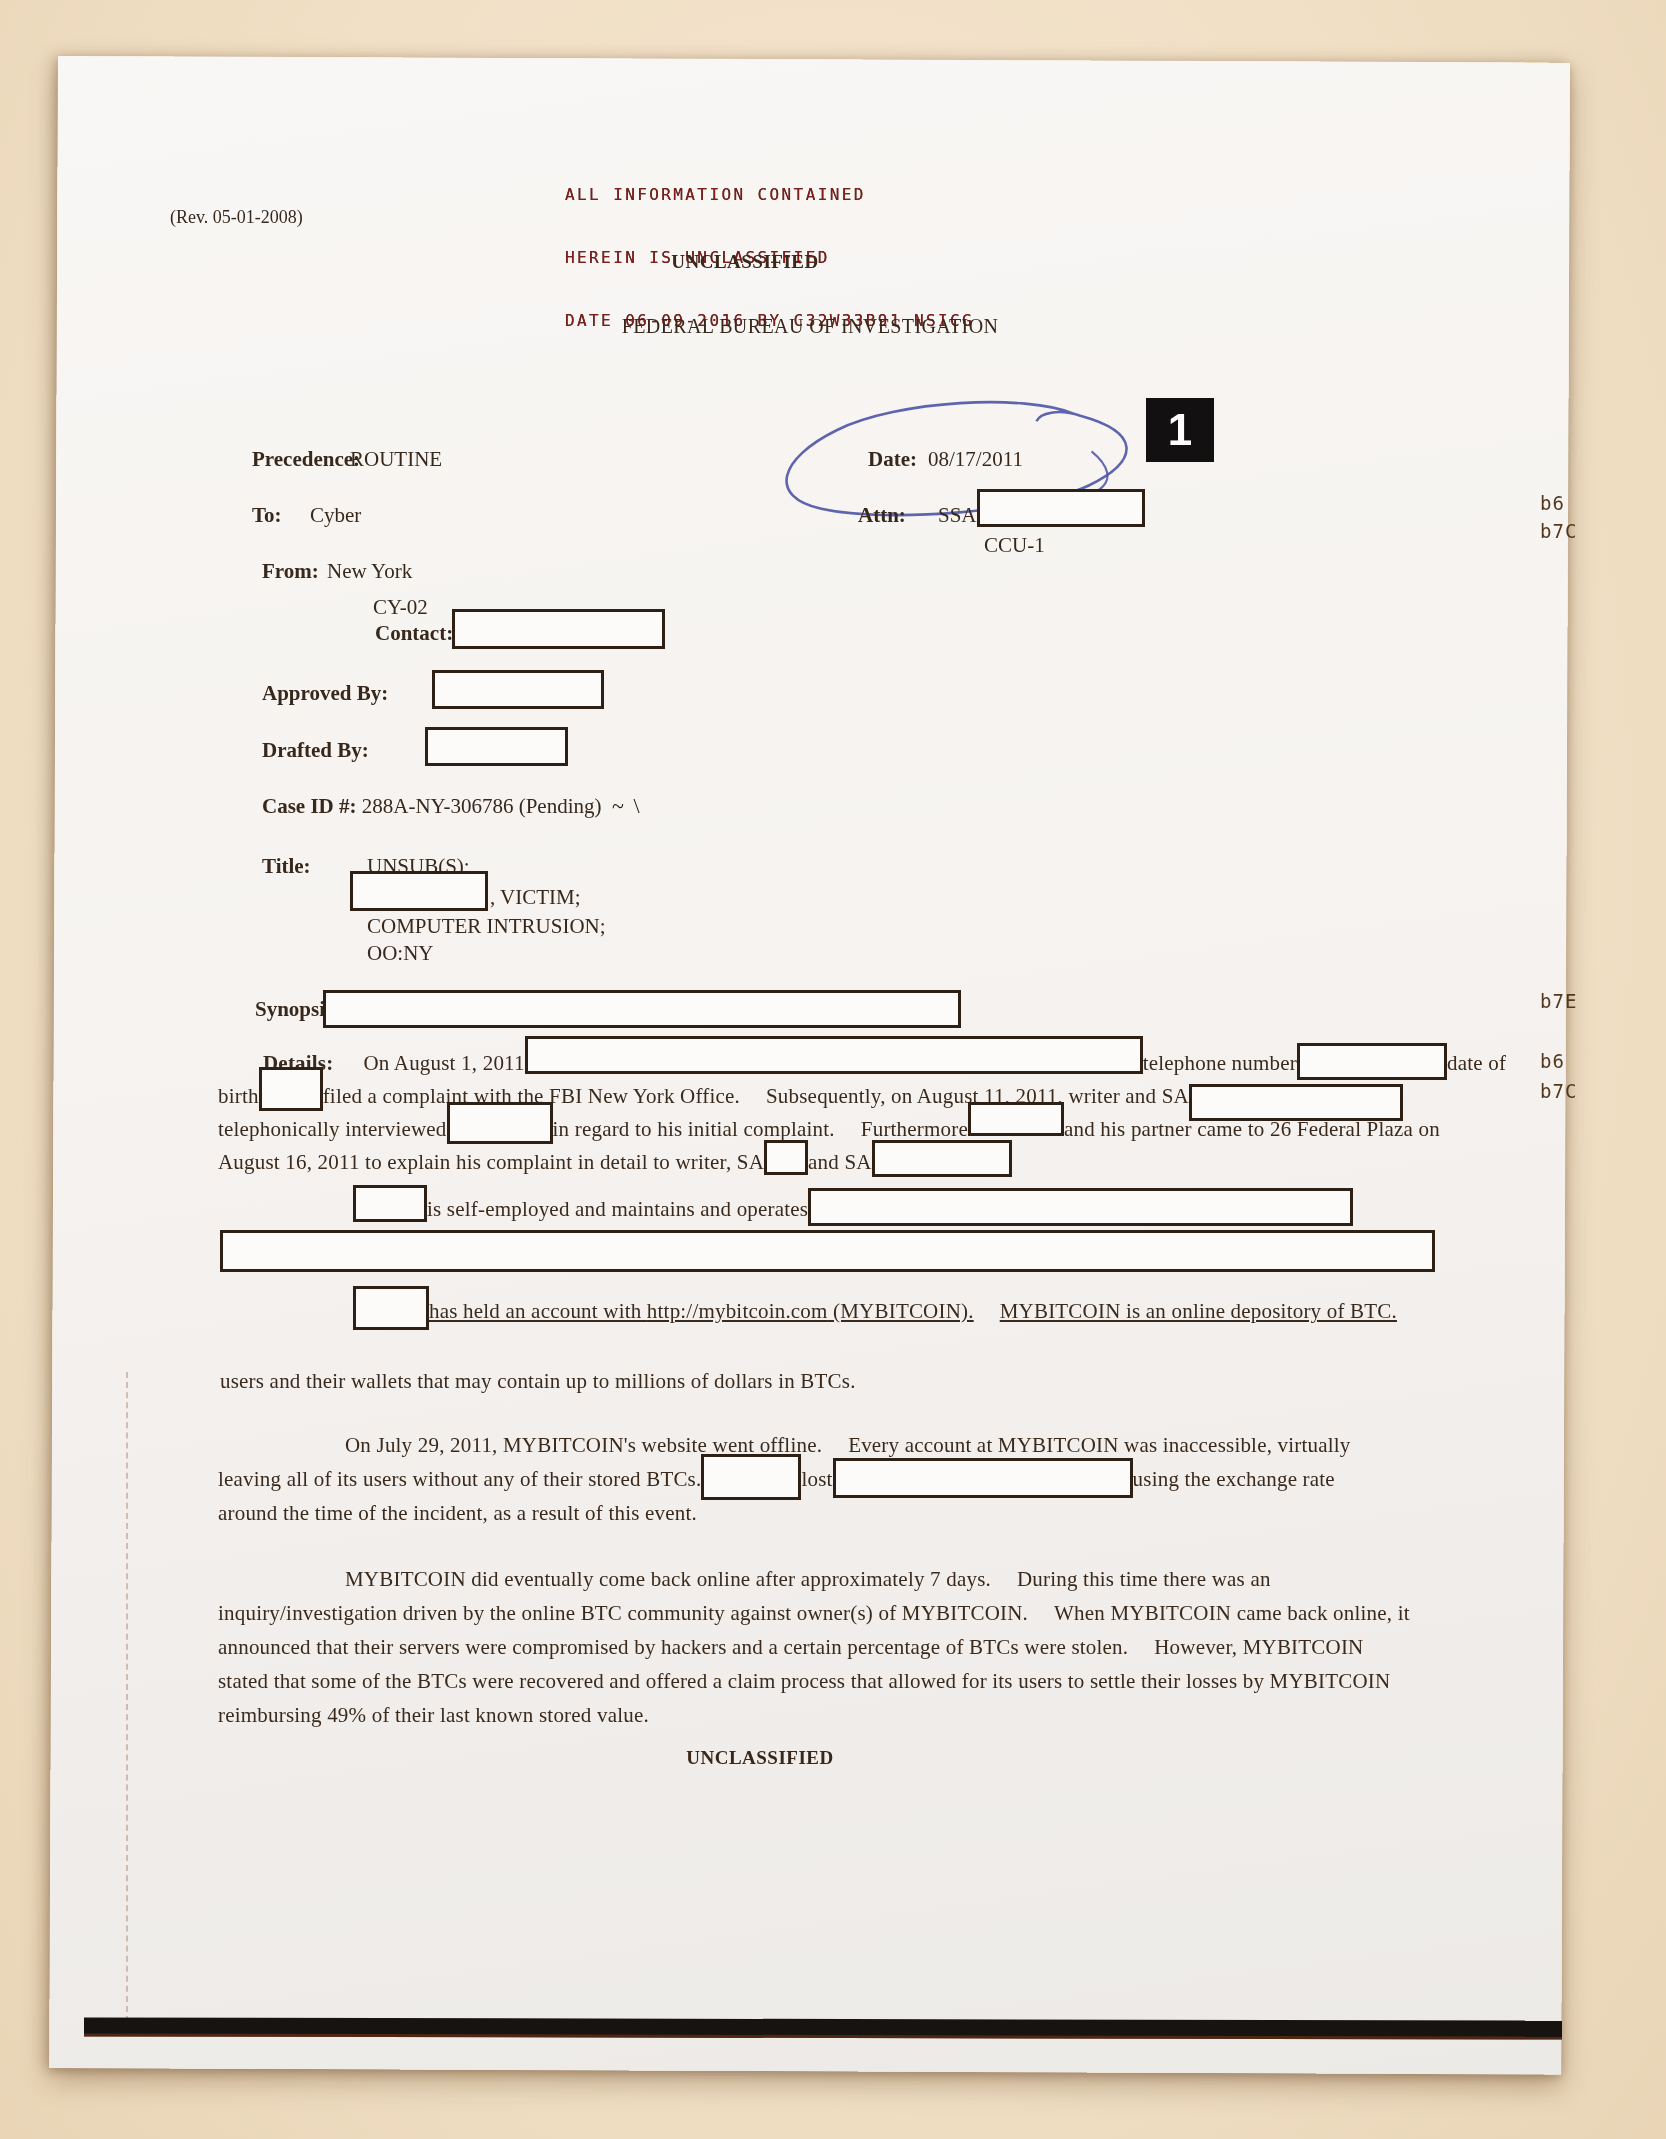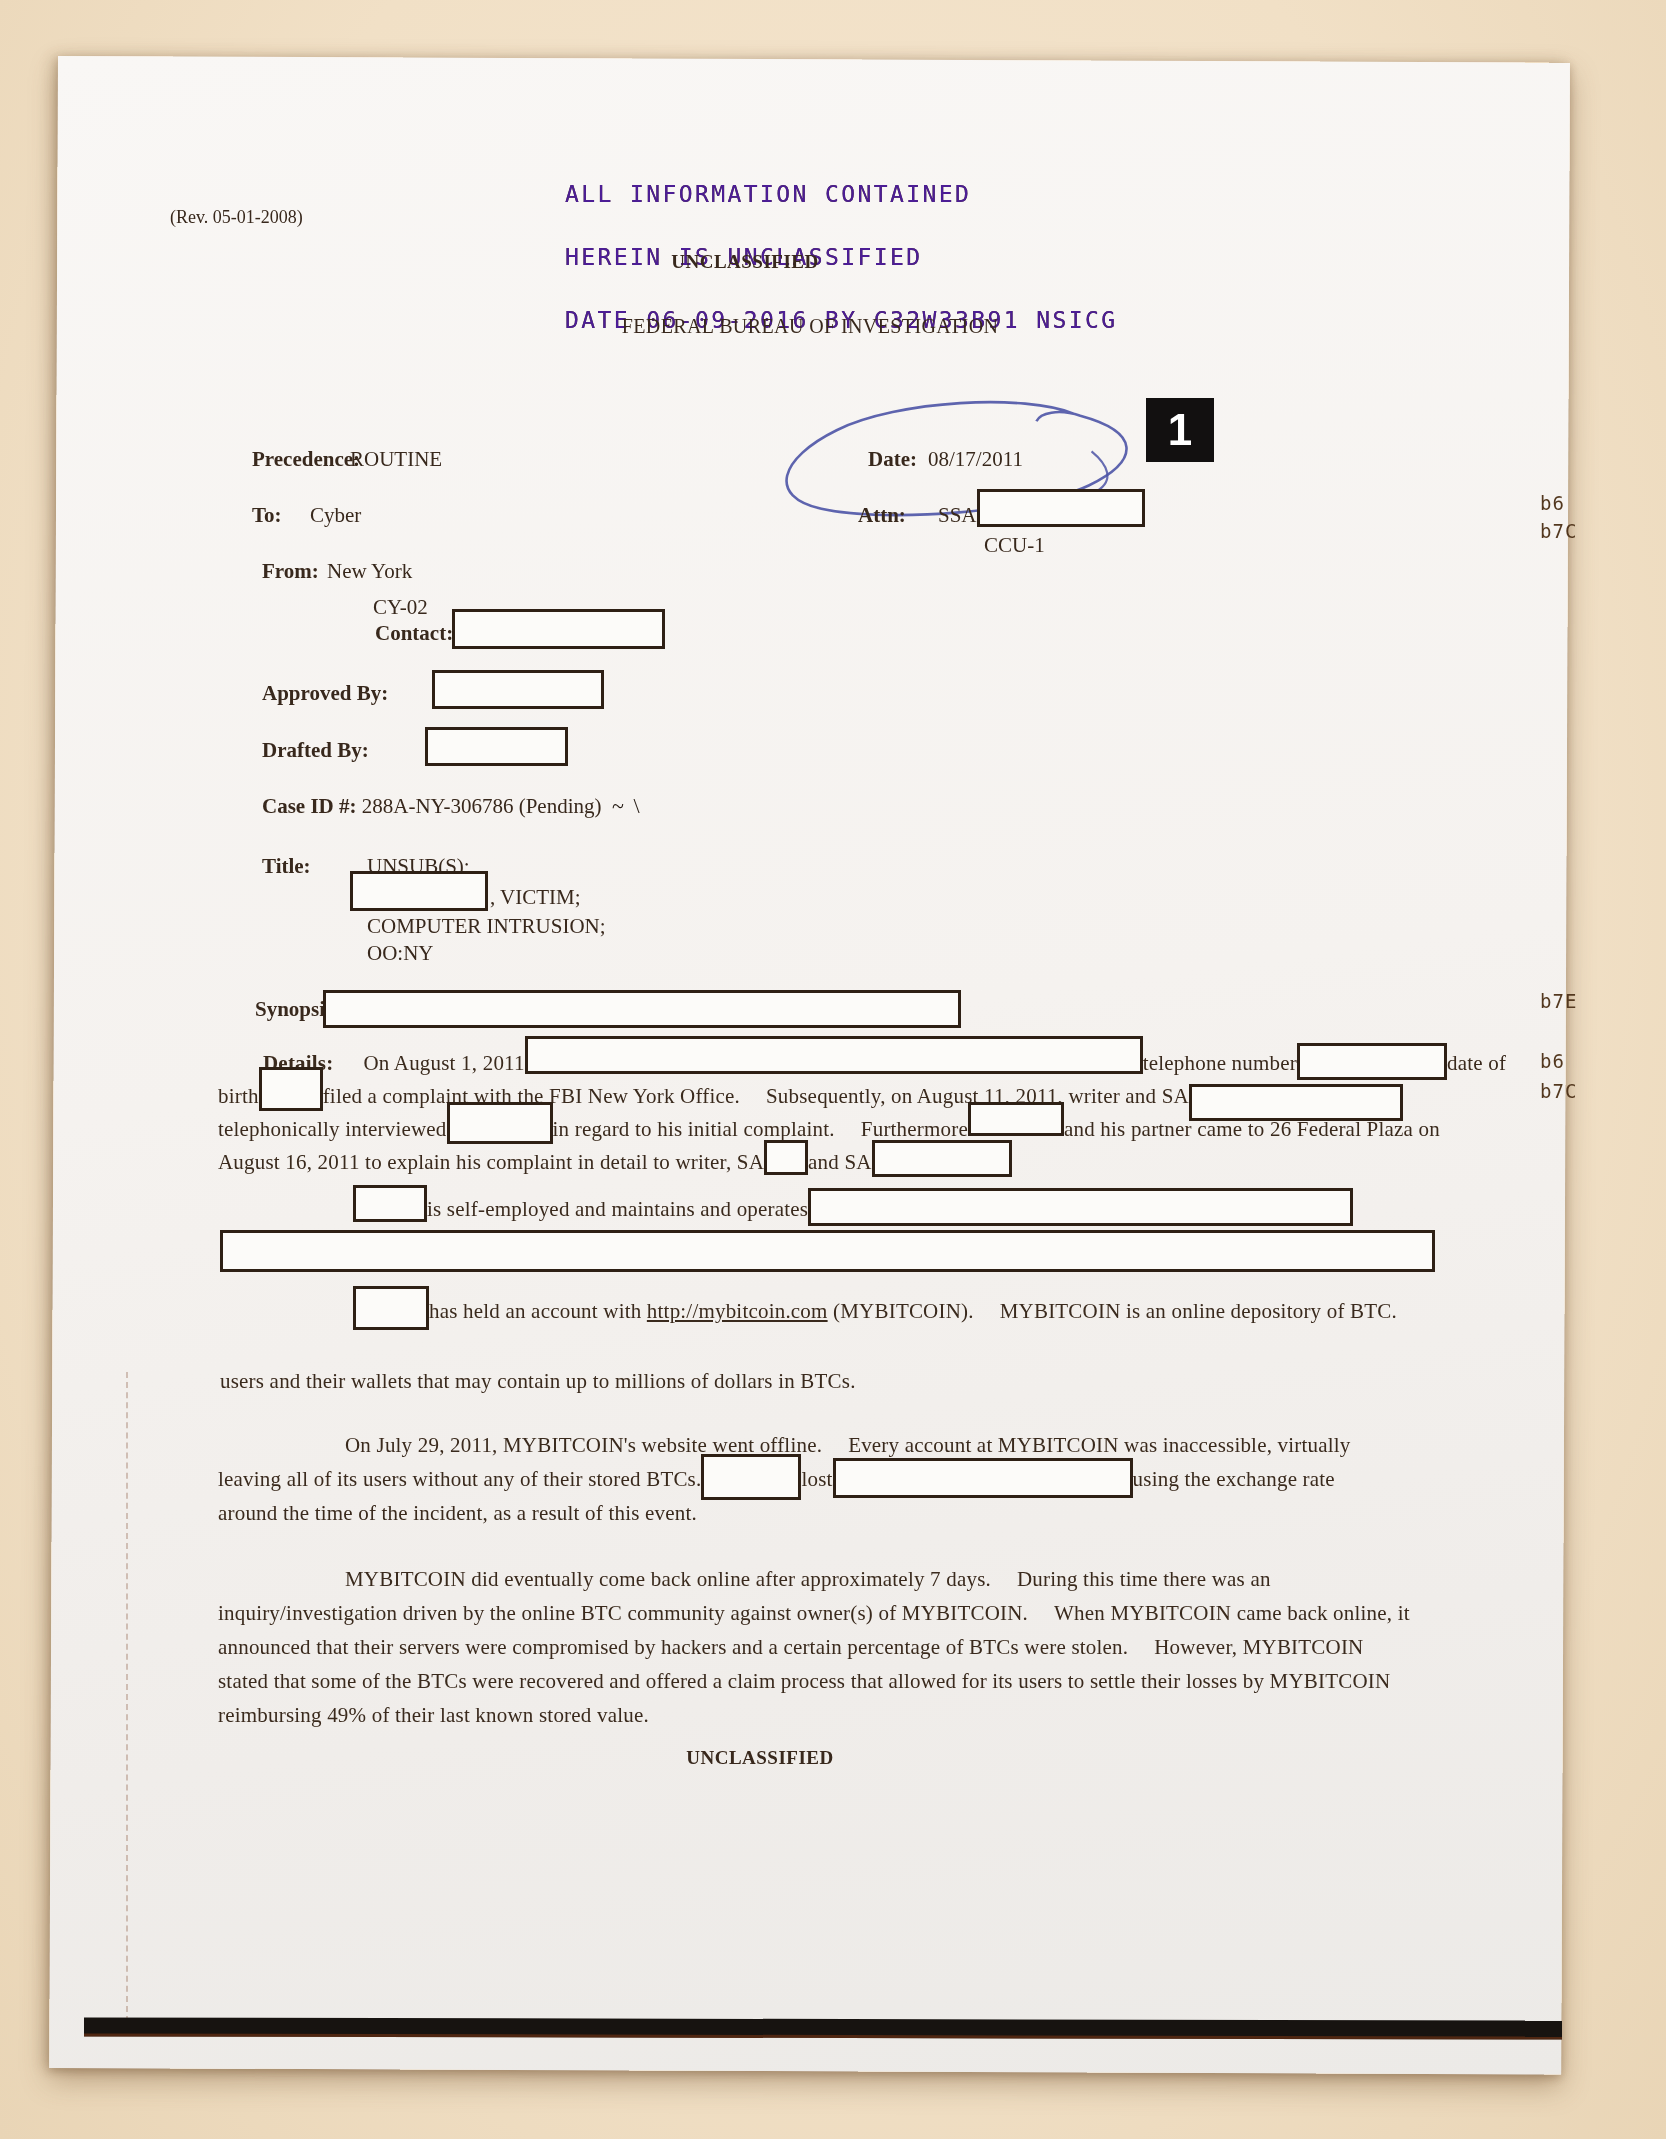--- a/index.html
+++ b/index.html
@@ -24,22 +24,22 @@
   .rbox{position:absolute;background:#fcfbf9;border:3px solid #2e2015;box-sizing:border-box;}
   .bodyline{
     position:absolute;display:flex;align-items:flex-end;height:30px;
     font-size:21px;letter-spacing:.2px;white-space:pre;color:#3a2a1d;
   }
   .bodyline span{white-space:pre;}
   .bodyline .bold{font-weight:bold;}
   .bodyline .link{text-decoration:underline;}
   .code{font-family:"DejaVu Sans Mono", monospace;font-size:19px;color:#53381f;letter-spacing:1px;}
   .stamp{
-    font-family:"DejaVu Sans Mono", monospace;font-size:23px;line-height:21px;
-    letter-spacing:2.4px;color:#4c1d95;white-space:pre;text-shadow:0 0 .6px #4a3322;
+    font-family:"DejaVu Sans Mono", monospace;font-size:16px;line-height:21px;
+    letter-spacing:2.4px;color:#7f1d1d;white-space:pre;text-shadow:0 0 .6px #4a3322;
   }
   .center{text-align:center;}
   #page-marker{
     left:1146px;top:398px;width:68px;height:64px;background:#121010;
     display:flex;align-items:center;justify-content:center;
     color:#fff;font-family:"Liberation Sans",sans-serif;font-weight:bold;font-size:44px;
   }
   #bottom-bar{
     left:84px;top:2019px;width:1478px;height:16px;background:#171310;
     border-bottom:3px solid rgba(125,55,18,.55);
@@ -118,21 +118,21 @@
 
 <div class="abs code" style="left:1540px;top:1050px;">b6</div>
 <div class="abs code" style="left:1540px;top:1080px;">b7C</div>
 
 <div id="lines-layer" class="abs" style="left:0;top:0;width:1666px;height:2139px;">
     <div class="bodyline" style="left: 263px; top: 1046px;"><span class="bold">Details:</span><span style="display: inline-block; width: 30px; flex: 0 0 auto;"></span><span>On August 1, 2011</span><span class="redact" style="width: 618px; height: 38px; transform: translateY(-2px);"></span><span>telephone number</span><span class="redact" style="width: 150px; height: 37px; transform: translateY(4px);"></span><span>date of</span></div>
     <div class="bodyline" style="left: 218px; top: 1079px;"><span>birth</span><span class="redact" style="width: 64px; height: 44px; transform: translateY(2px);"></span><span>filed a complaint with the FBI New York Office.</span><span style="display: inline-block; width: 26px; flex: 0 0 auto;"></span><span>Subsequently, on August 11, 2011, writer and SA</span><span class="redact" style="width: 214px; height: 37px; transform: translateY(12px);"></span></div>
     <div class="bodyline" style="left: 218px; top: 1112px;"><span>telephonically interviewed</span><span class="redact" style="width: 106px; height: 42px; transform: translateY(2px);"></span><span>in regard to his initial complaint.</span><span style="display: inline-block; width: 26px; flex: 0 0 auto;"></span><span>Furthermore</span><span class="redact" style="width: 96px; height: 34px; transform: translateY(-6px);"></span><span>and his partner came to 26 Federal Plaza on</span></div>
     <div class="bodyline" style="left: 218px; top: 1145px;"><span>August 16, 2011 to explain his complaint in detail to writer, SA</span><span class="redact" style="width: 44px; height: 35px;"></span><span>and SA</span><span class="redact" style="width: 140px; height: 37px; transform: translateY(2px);"></span></div>
     <div class="bodyline" style="left: 353px; top: 1192px;"><span class="redact" style="width: 74px; height: 37px;"></span><span>is self-employed and maintains and operates</span><span class="redact" style="width: 545px; height: 38px; transform: translateY(4px);"></span></div>
-    <div class="bodyline" style="left: 353px; top: 1294px;"><span class="redact" style="width: 76px; height: 44px; transform: translateY(6px);"></span><span>has held an account with </span><span class="link">http://mybitcoin.com</span><span> (MYBITCOIN).</span><span style="display: inline-block; width: 26px; flex: 0 0 auto;"></span><span>MYBITCOIN is an online depository of BTC.</span></div>
+    <div class="bodyline" style="left: 353px; top: 1294px; text-decoration: underline;"><span class="redact" style="width: 76px; height: 44px; transform: translateY(6px);"></span><span>has held an account with </span><span class="link">http://mybitcoin.com</span><span> (MYBITCOIN).</span><span style="display: inline-block; width: 26px; flex: 0 0 auto;"></span><span>MYBITCOIN is an online depository of BTC.</span></div>
     <div class="bodyline" style="left: 220px; top: 1364px;"><span>users and their wallets that may contain up to millions of dollars in BTCs.</span></div>
     <div class="bodyline" style="left: 345px; top: 1428px;"><span>On July 29, 2011, MYBITCOIN's website went offline.</span><span style="display: inline-block; width: 26px; flex: 0 0 auto;"></span><span>Every account at MYBITCOIN was inaccessible, virtually</span></div>
     <div class="bodyline" style="left: 218px; top: 1496px;"><span>around the time of the incident, as a result of this event.</span></div>
     <div class="bodyline" style="left: 218px; top: 1462px;"><span>leaving all of its users without any of their stored BTCs.</span><span class="redact" style="width: 100px; height: 46px; transform: translateY(8px);"></span><span>lost</span><span class="redact" style="width: 300px; height: 40px; transform: translateY(6px);"></span><span>using the exchange rate</span></div>
     <div class="bodyline" style="left: 345px; top: 1562px;"><span>MYBITCOIN did eventually come back online after approximately 7 days.</span><span style="display: inline-block; width: 26px; flex: 0 0 auto;"></span><span>During this time there was an</span></div>
     <div class="bodyline" style="left: 218px; top: 1596px;"><span>inquiry/investigation driven by the online BTC community against owner(s) of MYBITCOIN.</span><span style="display: inline-block; width: 26px; flex: 0 0 auto;"></span><span>When MYBITCOIN came back online, it</span></div>
     <div class="bodyline" style="left: 218px; top: 1630px;"><span>announced that their servers were compromised by hackers and a certain percentage of BTCs were stolen.</span><span style="display: inline-block; width: 26px; flex: 0 0 auto;"></span><span>However, MYBITCOIN</span></div>
     <div class="bodyline" style="left: 218px; top: 1664px;"><span>stated that some of the BTCs were recovered and offered a claim process that allowed for its users to settle their losses by MYBITCOIN</span></div>
     <div class="bodyline" style="left: 218px; top: 1698px;"><span>reimbursing 49% of their last known stored value.</span></div>
   </div>

